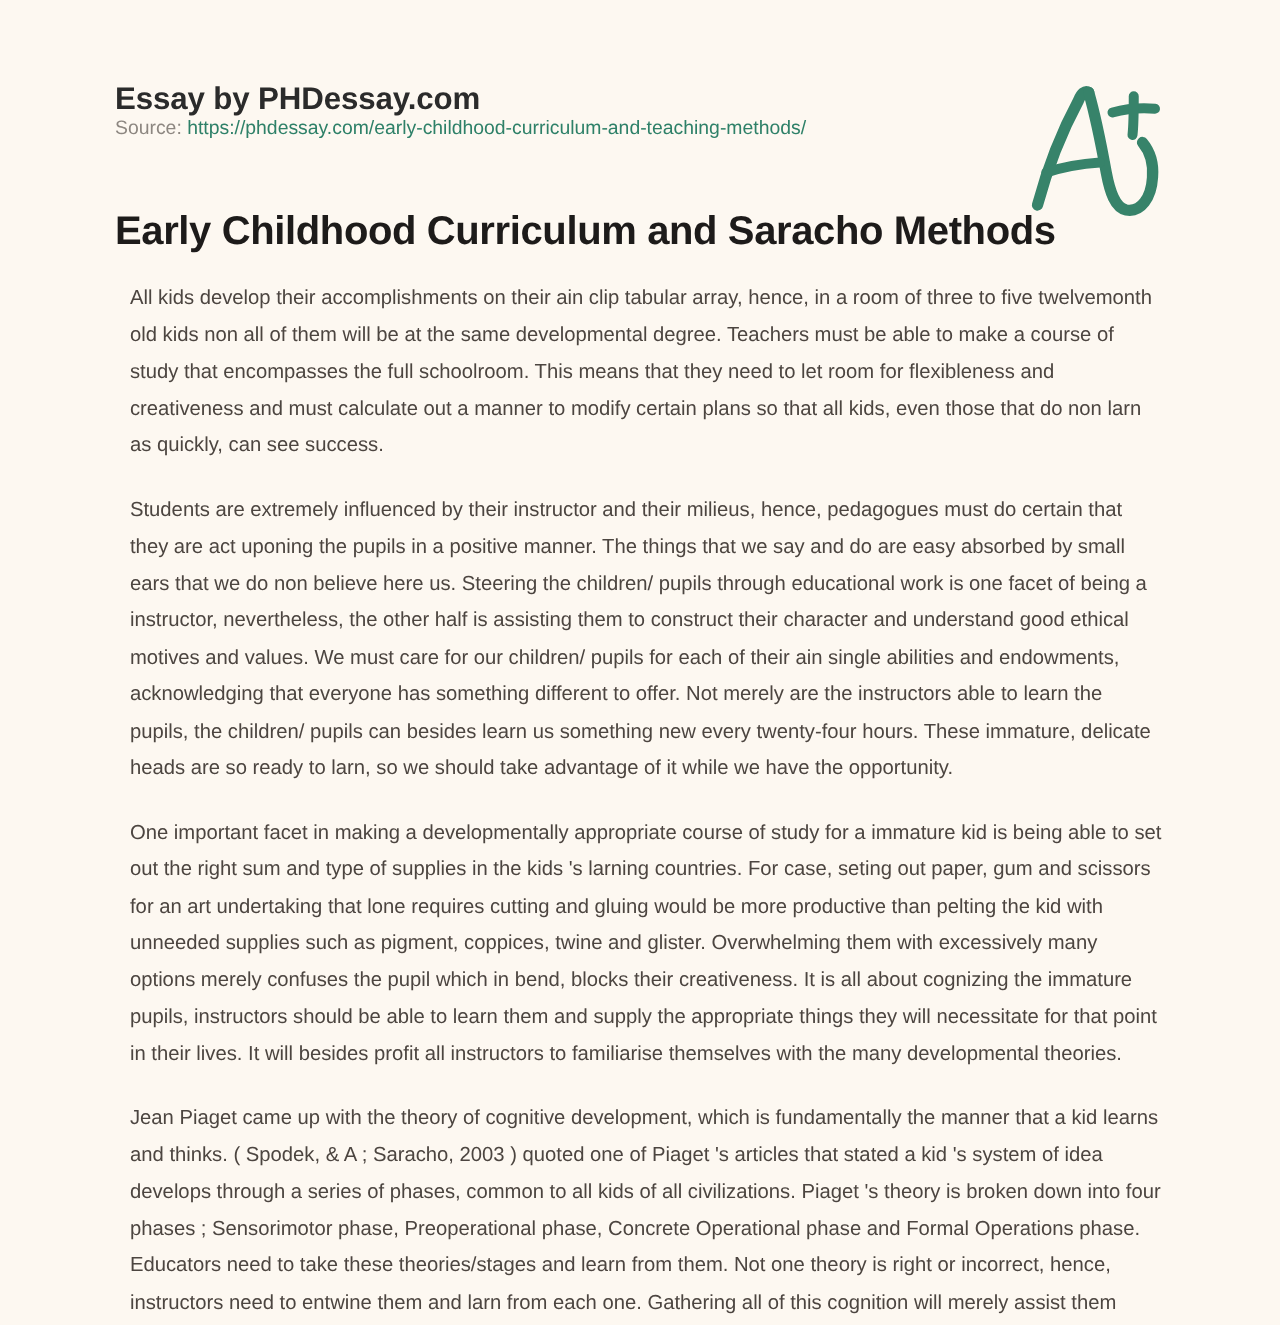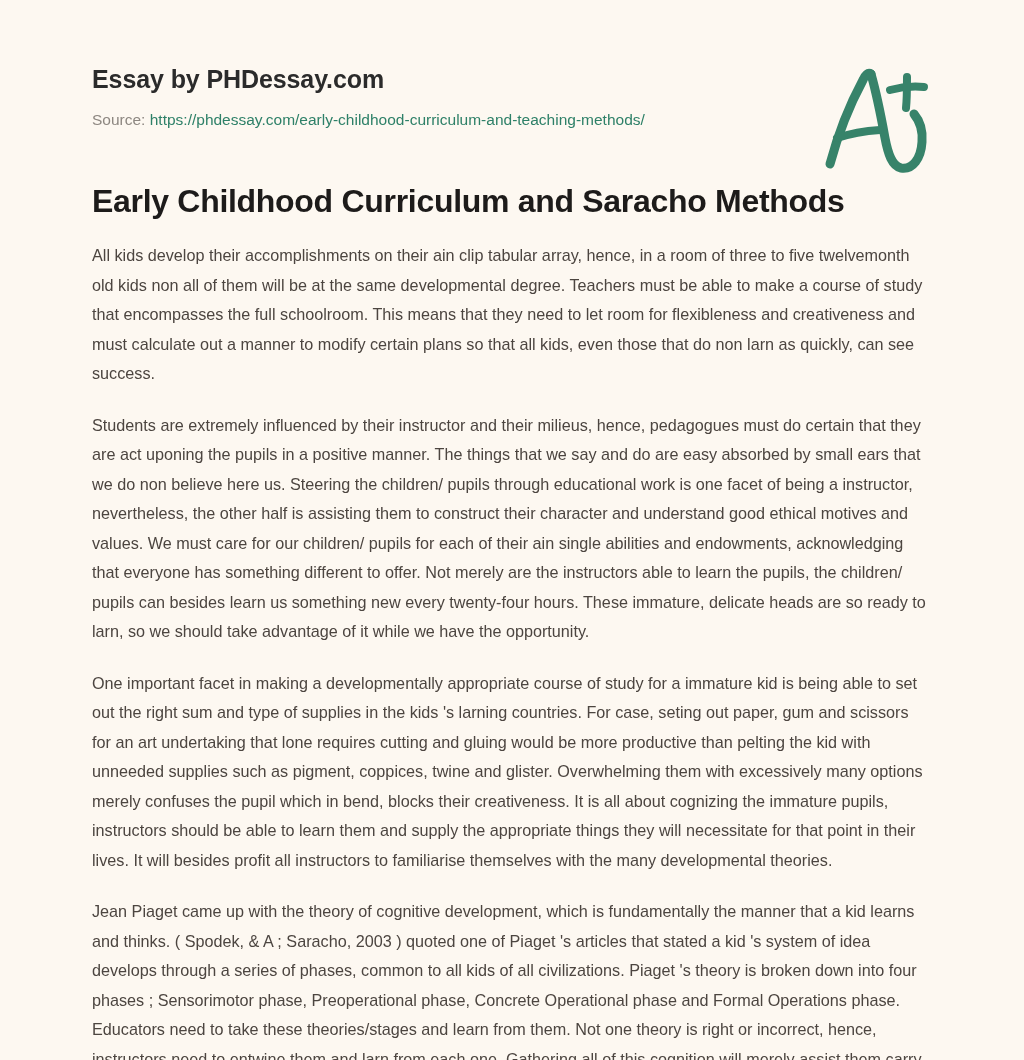--- a/index.html
+++ b/index.html
@@ -32,21 +32,20 @@
   .brand-title {
     font-size: 25px;
     font-weight: bold;
     color: #2b2b2b;
     letter-spacing: -0.1px;
     line-height: 1.1;
     margin: 0;
   }
 
   .source-line {
-    margin-top: 17px;
     font-size: 15.5px;
     line-height: 1.2;
     white-space: nowrap;
   }
   .source-label {
     color: #8d8781;
   }
   .source-url {
     color: #2e8068;
     text-decoration: none;
@@ -71,21 +70,21 @@
     color: #1d1b1a;
     letter-spacing: -0.3px;
     line-height: 1.25;
   }
 
   .body-copy {
     padding-top: 20px;
   }
 
   .para {
-    margin: 0 0 22px 0;
+    margin: 0 0 22px 12px;
     font-size: 16.2px;
     line-height: 29.5px;
     color: #4c4540;
     text-align: left;
     max-width: 842px;
   }
   .para:last-child {
     margin-bottom: 0;
   }
 </style>

